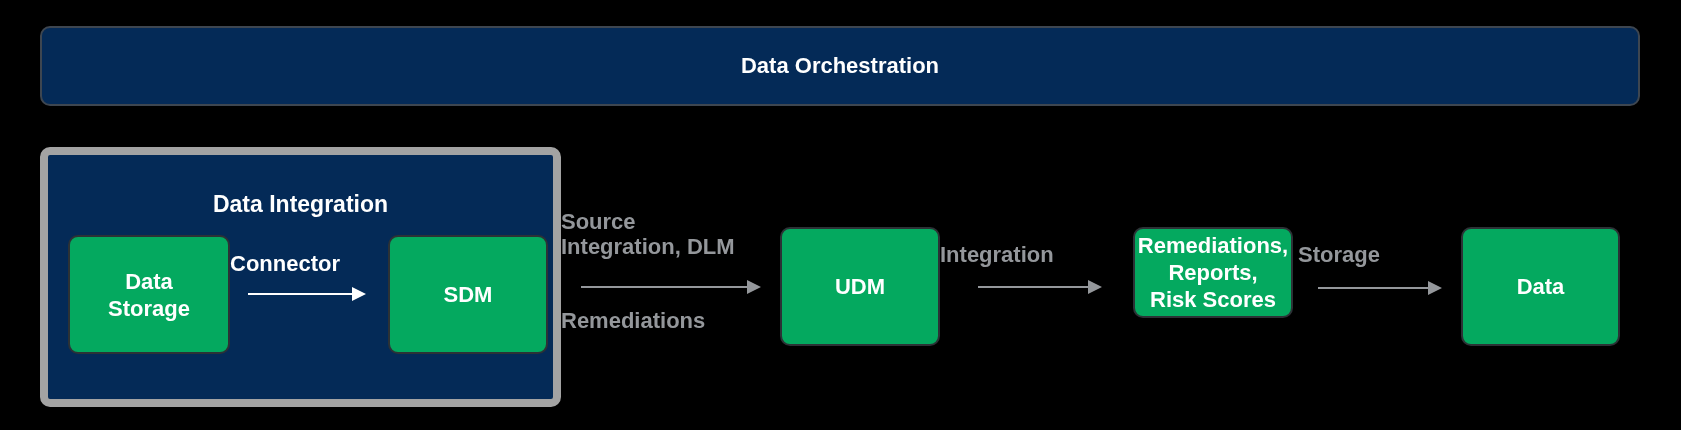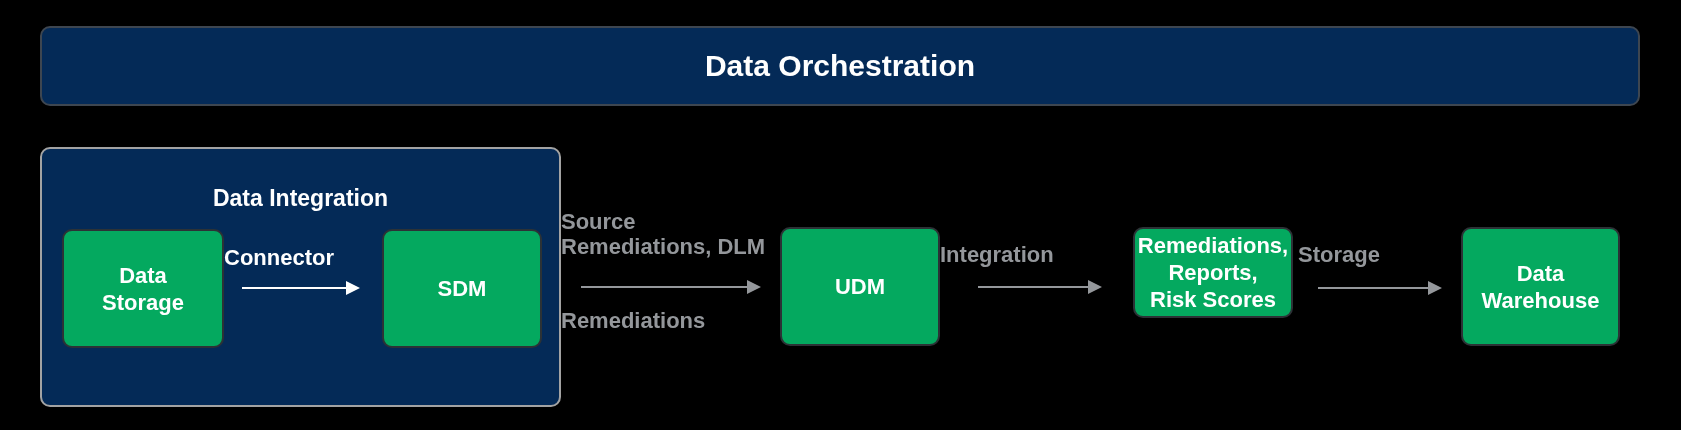--- a/index.html
+++ b/index.html
@@ -23,28 +23,28 @@
     background: #042a57;
     border: 2px solid #3e4650;
     border-radius: 10px;
     box-sizing: border-box;
     display: flex;
     align-items: center;
     justify-content: center;
   }
   .banner-title {
     color: #ffffff;
-    font-size: 30px;
+    font-size: 22px;
   }
   .panel {
     position: absolute;
     left: 40px; top: 147px;
     width: 521px; height: 260px;
     background: #042a57;
-    border: 2px solid #a3a3a3;
+    border: 8px solid #a3a3a3;
     border-radius: 10px;
     box-sizing: border-box;
   }
   .panel-title {
     position: absolute;
     left: 0; top: 36px;
     width: 100%;
     text-align: center;
     color: #ffffff;
     font-size: 23px;
@@ -125,21 +125,21 @@
     <div class="flow-label white" id="connector-label">Connector</div>
     <div class="arrow white" id="connector-arrow"></div>
 
     <div class="node" id="node-sdm">
       <span>SDM</span>
     </div>
   </div>
 
   <div class="flow-label gray" id="lbl-source-comp">
     <span>Source</span>
-    <span>Remediations, DLM</span>
+    <span>Integration, DLM</span>
   </div>
   <div class="arrow gray" id="arrow-sdm-udm"></div>
   <div class="flow-label gray" id="lbl-consolidation">Remediations</div>
 
   <div class="node" id="node-udm">
     <span>UDM</span>
   </div>
 
   <div class="flow-label gray" id="lbl-computation">Integration</div>
   <div class="arrow gray" id="arrow-udm-out"></div>
@@ -148,16 +148,15 @@
     <span>Remediations,</span>
     <span>Reports,</span>
     <span>Risk Scores</span>
   </div>
 
   <div class="flow-label gray" id="lbl-storage">Storage</div>
   <div class="arrow gray" id="arrow-out-wh"></div>
 
   <div class="node" id="node-warehouse">
     <span>Data</span>
-    <span>Warehouse</span>
   </div>
 
 </div>
 
 </body></html>

